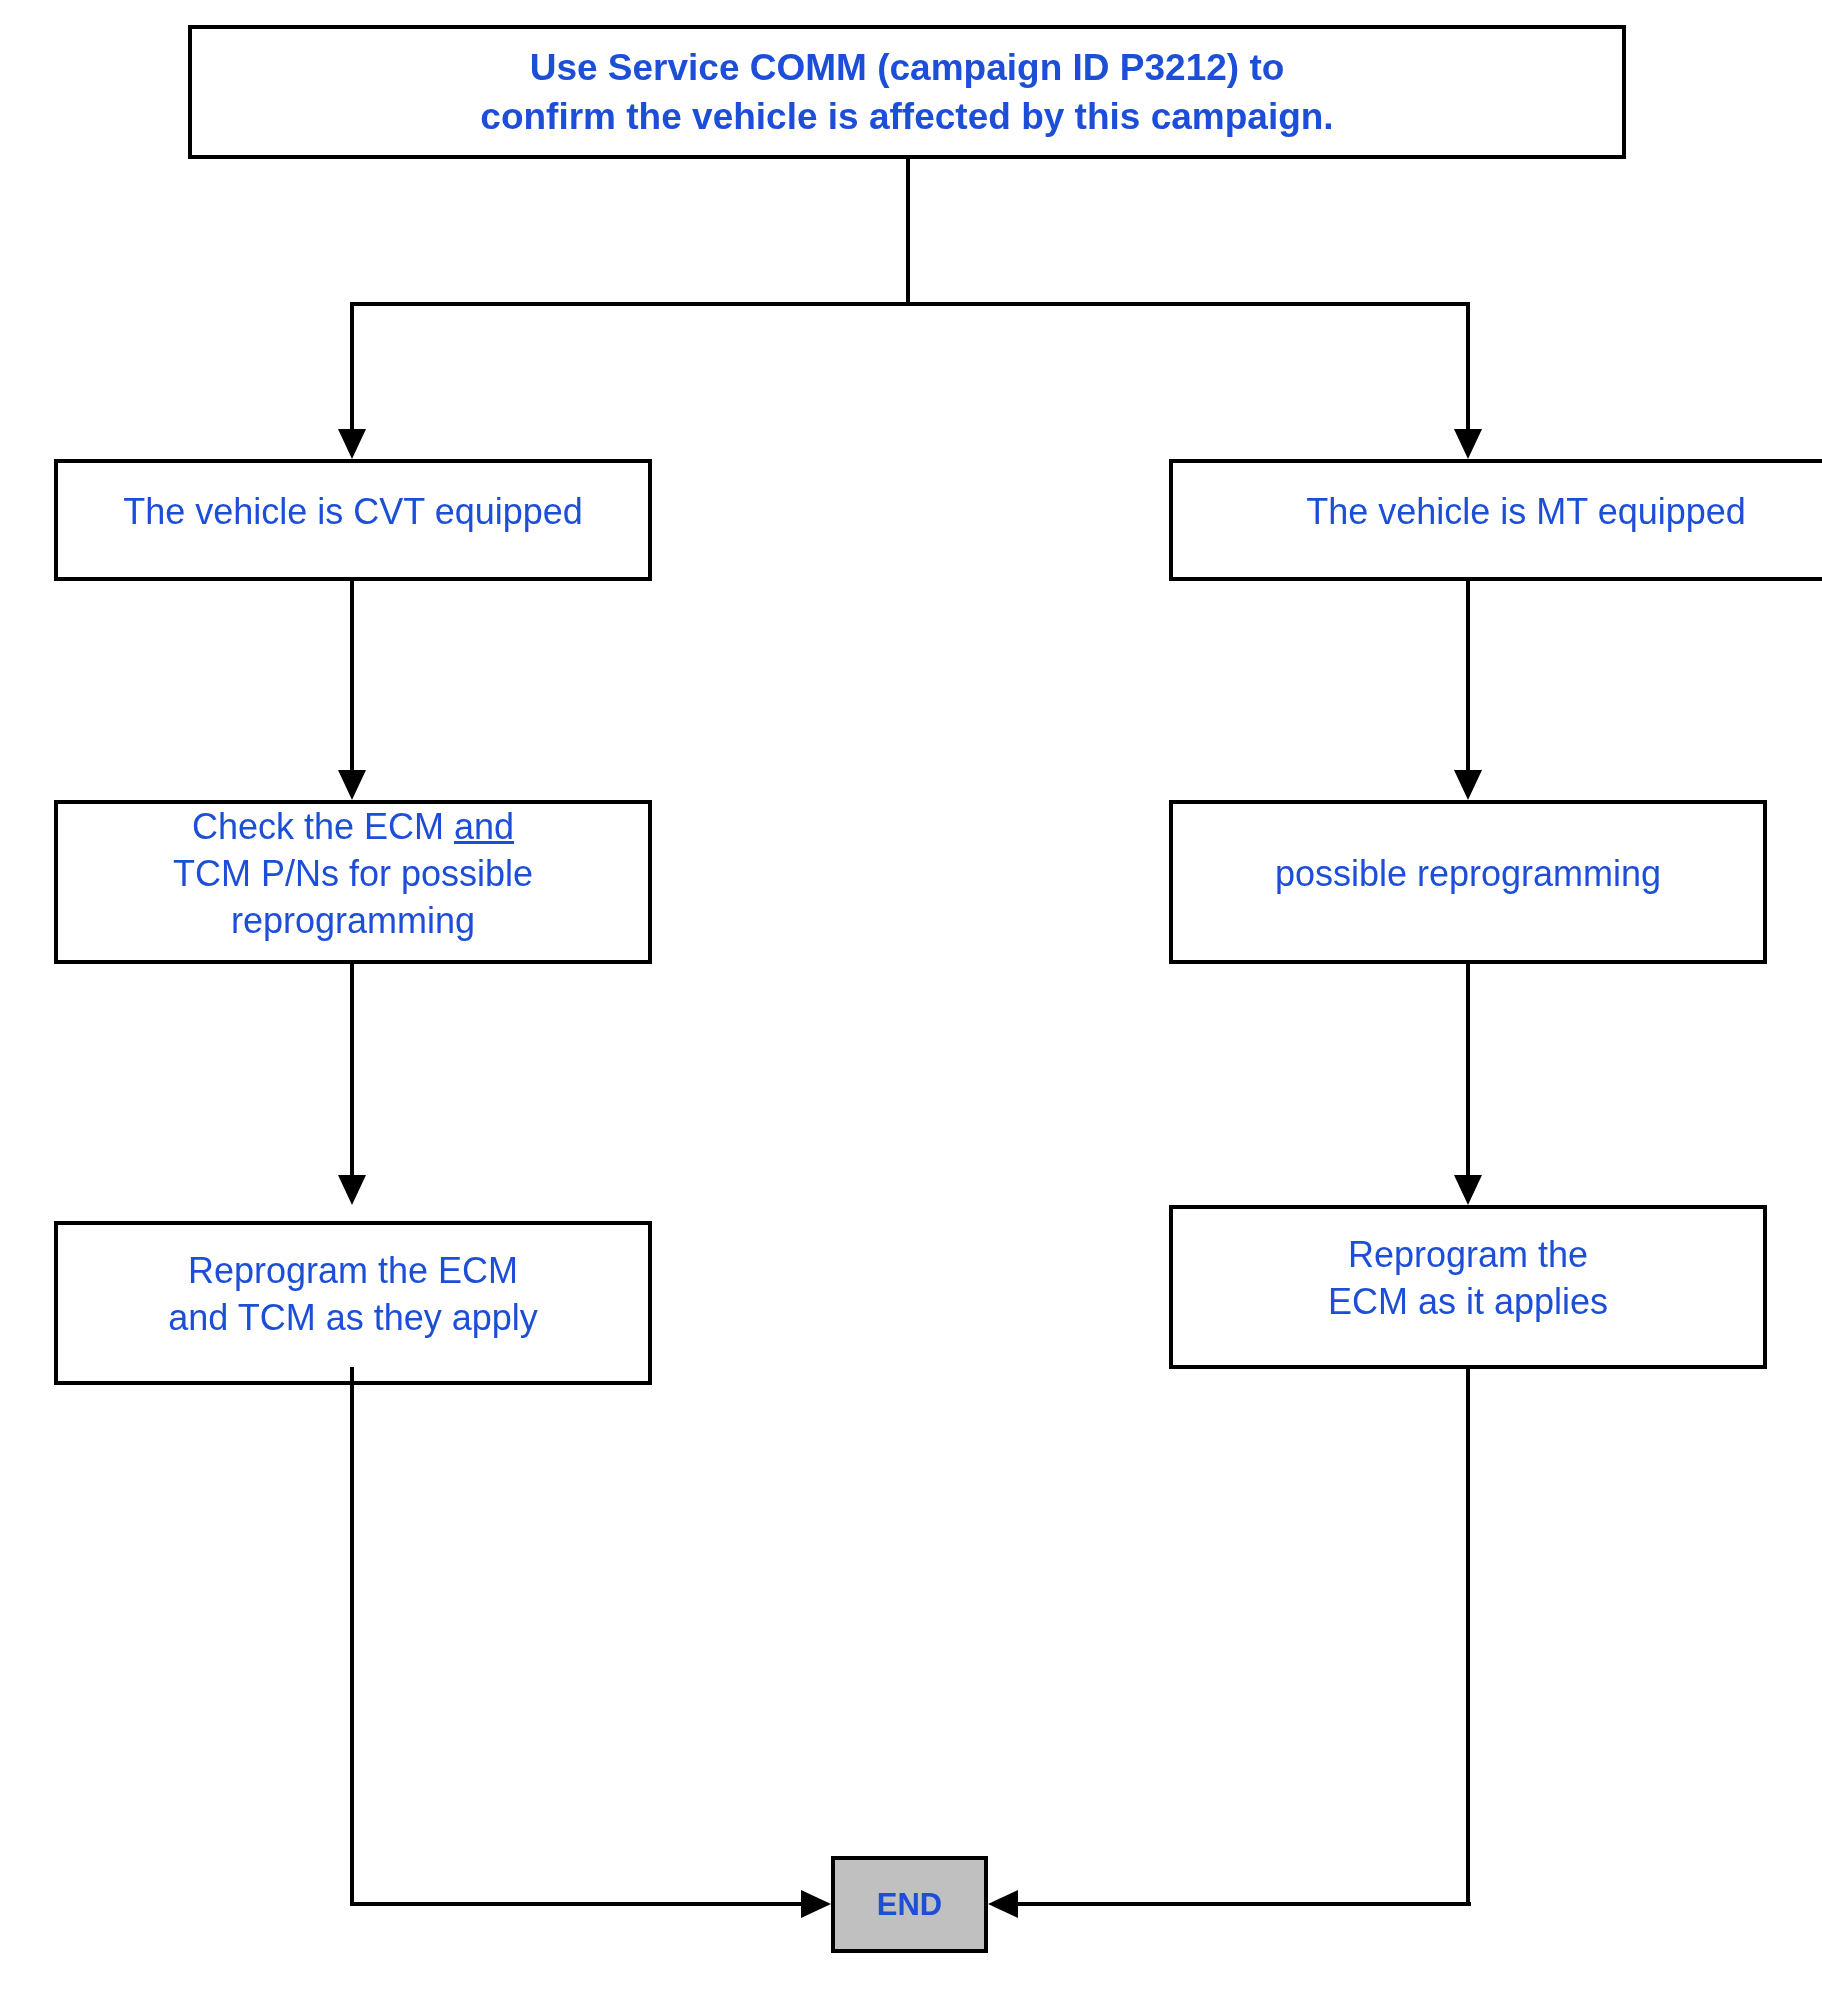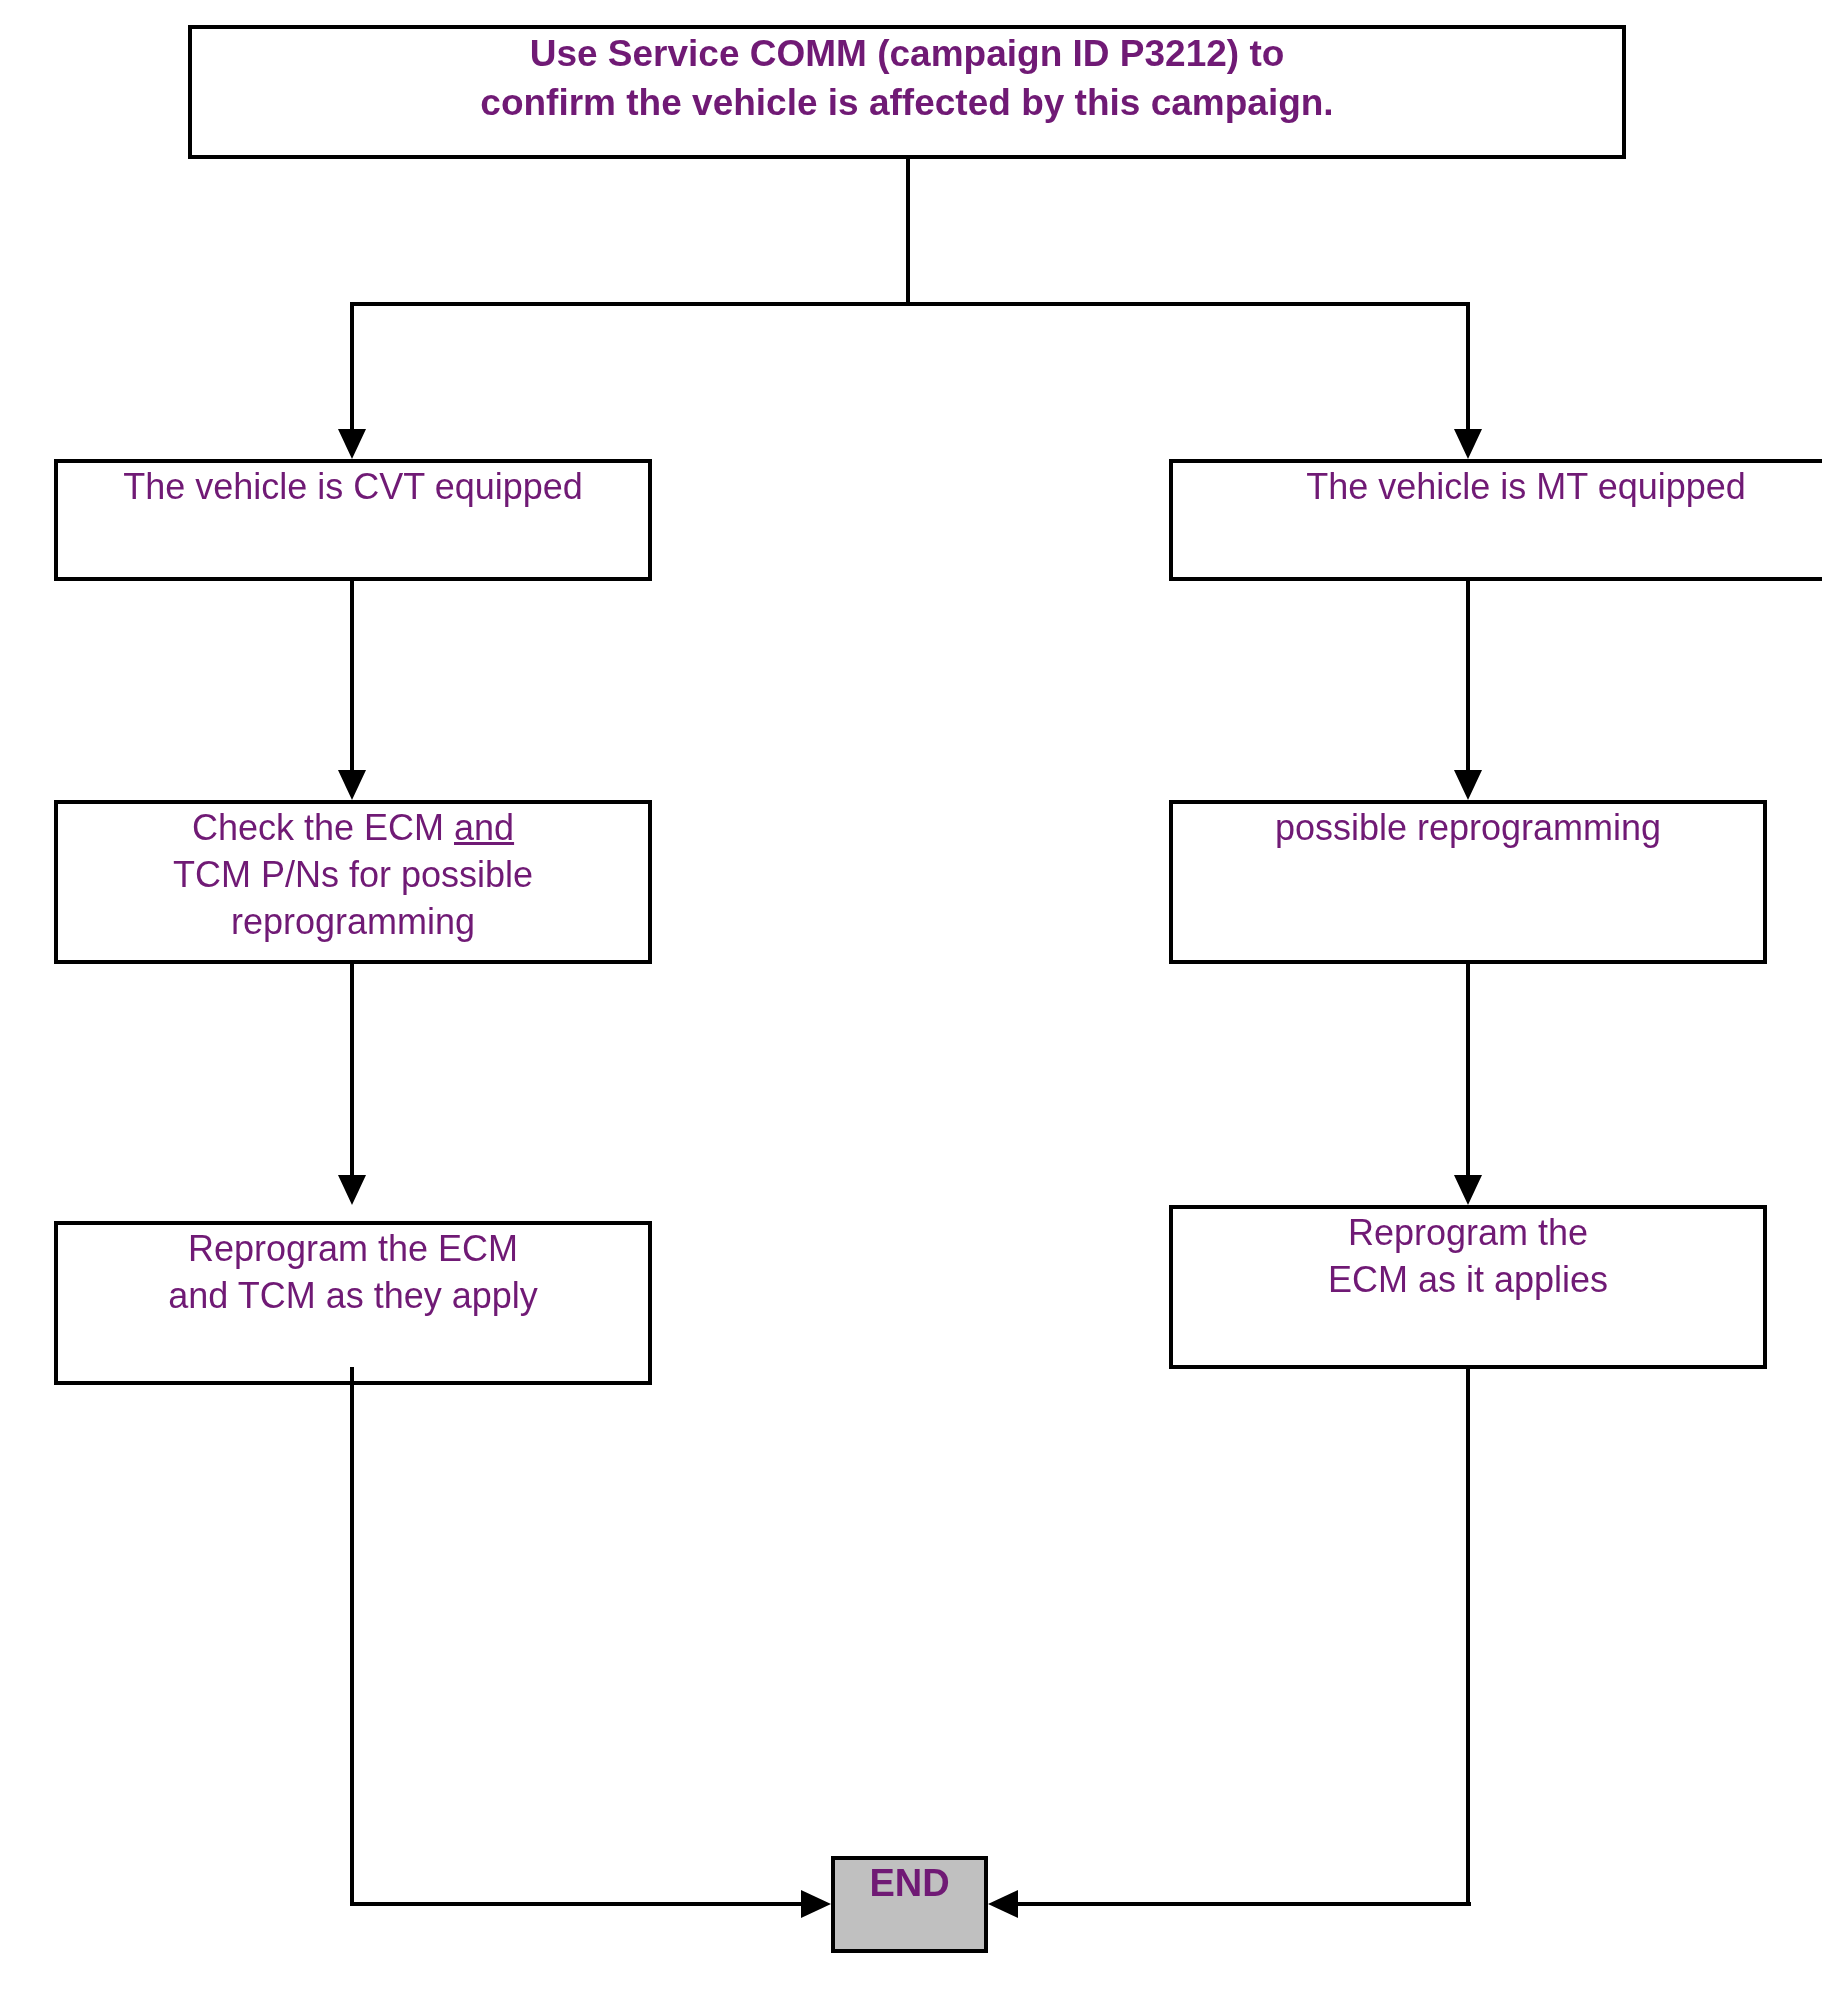--- a/index.html
+++ b/index.html
@@ -15,40 +15,40 @@
     background: #ffffff;
     font-family: "Liberation Sans", sans-serif;
     color: #000000;
   }
   .node {
     position: absolute;
     box-sizing: border-box;
     background: #ffffff;
     border: 4.1px solid #000000;
     display: flex;
-    align-items: flex-start;
+    align-items: center;
     justify-content: center;
     text-align: center;
     font-size: 36px;
     line-height: 47px;
-    color: #701a75;
+    color: #1d4ed8;
   }
   .node.branch {
     padding-bottom: 18px; 
   }
   .node.start {
     font-weight: bold;
     font-size: 37px;
     line-height: 49px;
     padding-bottom: 0;
   }
   .node.end {
     background: #c0c0c0;
     font-weight: bold;
-    font-size: 38px;
+    font-size: 31px;
     padding-bottom: 0;
   }
   .line { display: block; }
   .u { text-decoration: underline; }
   .connector {
     position: absolute;
     background: #000000;
   }
   .arrowhead {
     position: absolute;

